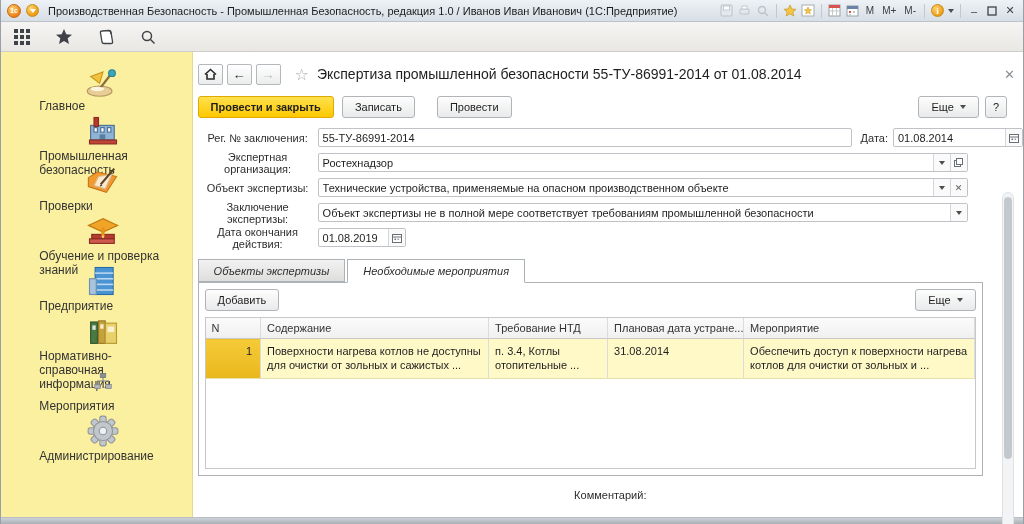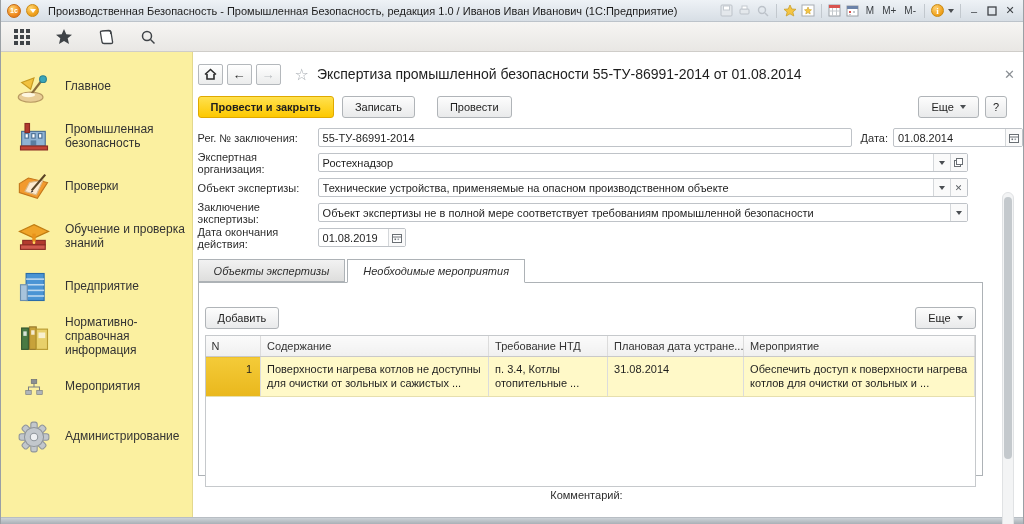--- a/index.html
+++ b/index.html
@@ -36,21 +36,21 @@
   
   .app-toolbar { height:30px; background:linear-gradient(#f6f5f3,#e9e7e4);
     border-bottom:1px solid #cfcdc9; display:flex; align-items:center;
     gap:24px; padding-left:12px; }
   .at-ico { display:flex; align-items:center; justify-content:center; width:18px; height:18px; }
 
   
   .content { display:flex; height:465px; }
   .sidebar { width:200px; background:var(--sidebar-bg,#fbf0a0);
     border-right:1px solid #e3d88e; padding-top:10px; overflow:hidden; }
-  .sb-item { display:flex; align-items:center; height:50px; cursor:pointer; }
+  .sb-item { display:flex; align-items:center; height:50px; cursor:pointer;flex-direction:column; }
   .sb-ico { width:38px; height:38px; margin-left:14px; flex:0 0 38px;
     display:flex; align-items:center; justify-content:center; }
   .sb-label { margin-left:12px; width:126px; font-size:12px; color:#333; line-height:1.15; }
 
   .main { position:relative; flex:1; background:#fff; }
 
   
   .form-header { display:flex; align-items:center; margin:9px 6px 0 5px; height:26px; }
   .navbtn { width:25px; height:21px; border:1px solid #b4b8bc; border-radius:2px;
     background:linear-gradient(#ffffff,#ebecec); display:flex; align-items:center;
@@ -68,41 +68,41 @@
   .btn.primary { background:linear-gradient(#ffe14f,var(--accent-yellow,#fdc800));
     border-color:#dfa900; font-weight:bold; }
   .btn .tri { margin-left:6px; }
   .gap8 { margin-left:8px; } .gap22 { margin-left:22px; }
   .spacer { flex:1; }
   .btn.help { padding:0 7px; margin-left:6px; }
 
   
   .fields { margin:10px 0 0 5px; }
   .frow { display:flex; align-items:center; height:19px; margin-bottom:6px; font-size:11px; color:#2e2e2e; }
-  .flabel { width:120px; flex:0 0 120px; }
+  .flabel { width:120px; flex:0 0 120px;text-align:center; }
   .field { display:flex; align-items:stretch; height:19px;
     border:1px solid #bfc3c8; border-radius:2px; background:#fff; }
   .field input { border:none; outline:none; flex:1; font-size:11px; padding:0 4px;
     font-family:inherit; color:#1e1e1e; background:transparent; min-width:0; }
   .fbtn { width:17px; border-left:1px solid #d4d7da; background:#fafafa;
     display:flex; align-items:center; justify-content:center; font-size:9px;
     color:#5a5f64; cursor:pointer; }
   .w487 { width:534px; } .w650 { width:650px; } .w130 { width:130px; }
   .w88 { width:88px; } .w660 { width:660px; }
   .dlabel { margin-left:9px; margin-right:5px; }
 
   
   .tabs { display:flex; margin:12px 0 0 5px; position:relative; z-index:2;font-style:italic; }
   .tab { font-size:11px; color:#2e2e2e; padding:5px 15px 4px;
     border:1px solid #adb2b6; background:linear-gradient(#f2f2f2,#dededd);
     margin-right:2px; cursor:pointer; }
   .tab.active { background:#fff; border-bottom:1px solid #fff; margin-bottom:-1px; padding-bottom:5px; }
   .panel { margin-left:5px; width:785px; border:1px solid #adb2b6; background:#fff;
     padding:6px; height:194px; position:relative; z-index:1; }
-  .panel-toolbar { display:flex; align-items:center; margin-bottom:6px;margin-top:18px; }
+  .panel-toolbar { display:flex; align-items:center; margin-bottom:6px; }
   .panel-toolbar .spacer { flex:1; }
 
   .grid { border:1px solid #c6c9cc; height:152px; overflow:hidden; background:#fff; }
   table { border-collapse:collapse; width:100%; table-layout:fixed; font-size:11px; }
   th { background:linear-gradient(#fbfbfb,#f0f0f0); border-right:1px solid #dcdcdc;
     border-bottom:1px solid #c9c9c9; font-weight:normal; text-align:left;
     padding:4px 6px; color:#333; height:20px; white-space:nowrap; overflow:hidden; }
   td { vertical-align:top; padding:5px 6px; border-right:1px solid #dcdcdc;
     color:#1e1e1e; line-height:1.3; }
   tr.selected td { background:var(--row-selected,#fff9c8); border-bottom:1px solid #e6dfae; }

